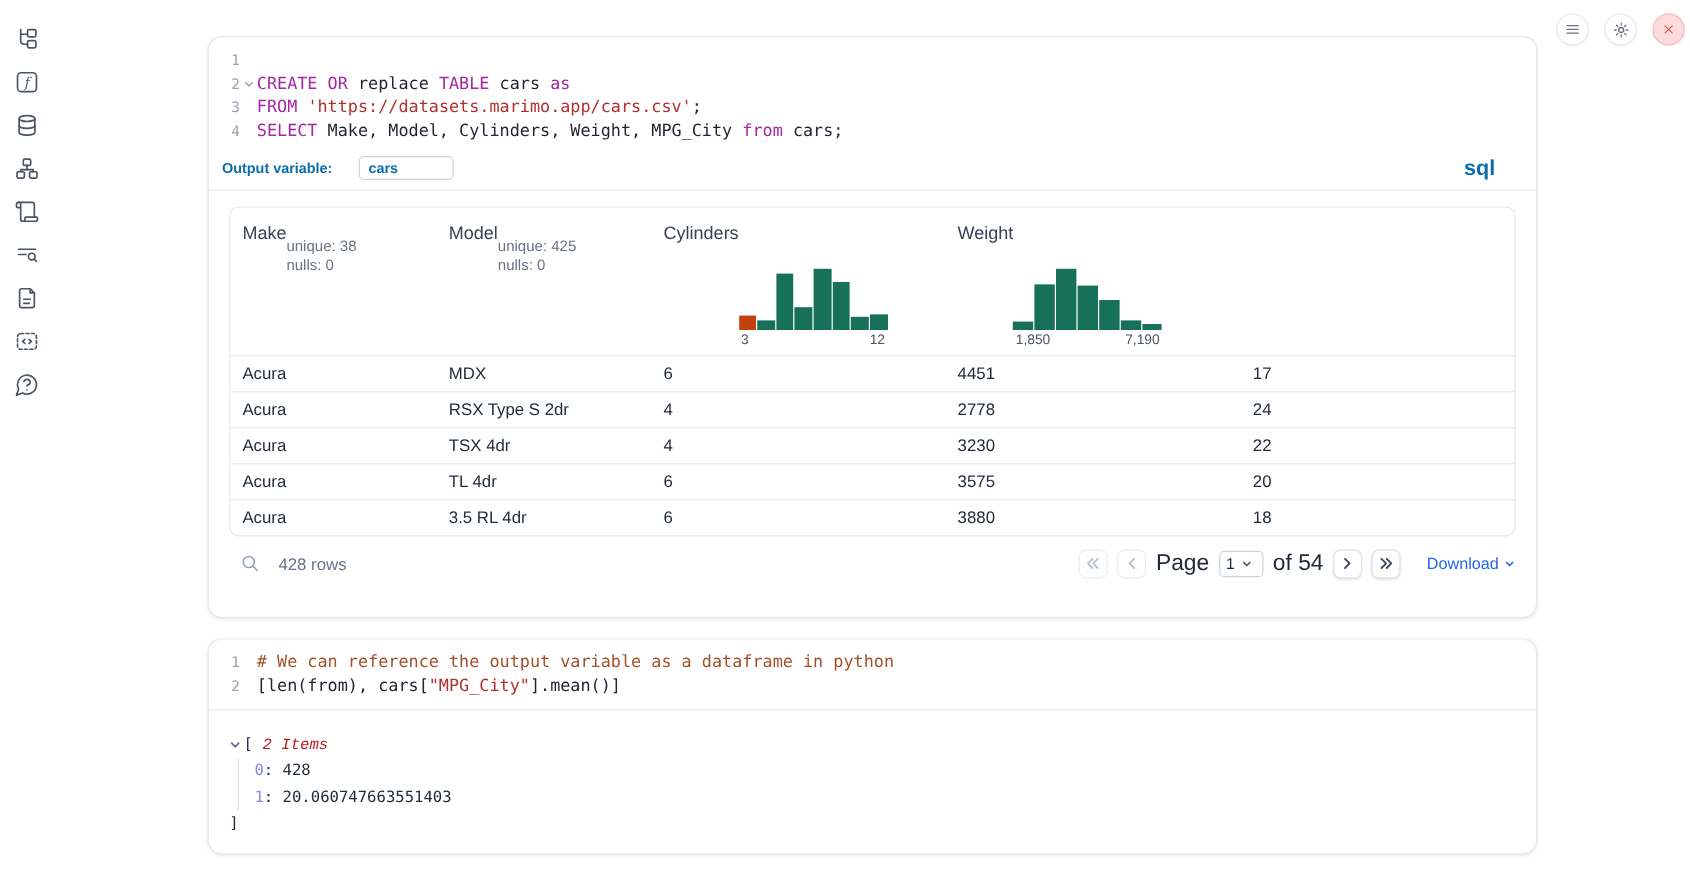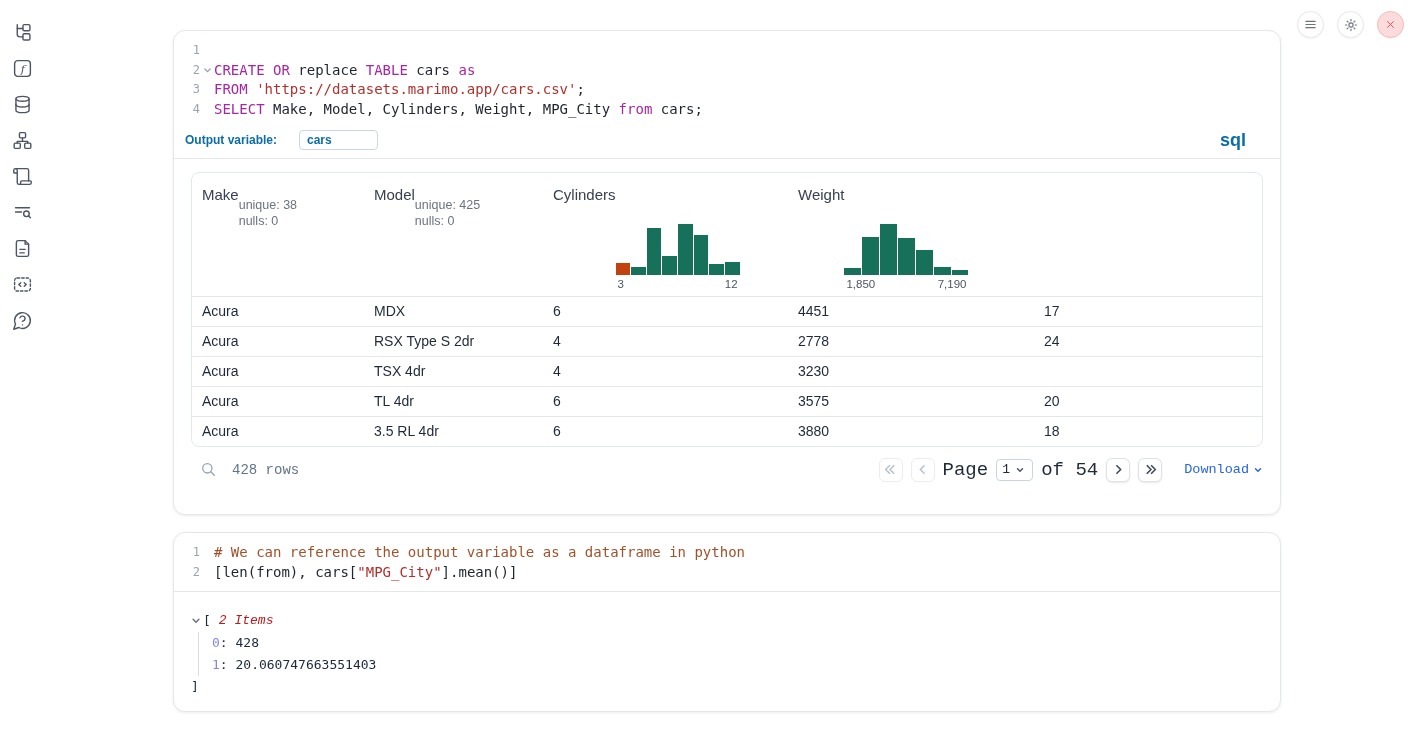--- a/index.html
+++ b/index.html
@@ -63,21 +63,21 @@
   .hist { margin-top:auto; width:124px; }
   .hist-bars { height:53px; display:flex; align-items:flex-end; gap:1px; }
   .hist-bar { flex:1; background:var(--hist-green); }
   .hist-bar.orange { background:var(--hist-orange); }
   .hist-labels { display:flex; justify-content:space-between; padding:0 2px; margin-top:3px;
     font-size:11.5px; color:#4b5563; }
   .t-row { border-top:1px solid #e5e7eb; }
   .td { padding:6.5px 10px; font-size:14px; color:#1f2937; }
 
   
-  .t-footer { display:flex; align-items:center; padding:11px 17px 0 26px;font-family:Liberation Mono, monospace; }
+  .t-footer { display:flex; align-items:center; padding:11px 17px 0 26px; }
   .icon-btn { border:none; background:none; padding:0; cursor:pointer; display:flex; }
   .icon-btn svg { width:17px; height:17px; stroke:#94a3b8; fill:none; stroke-width:1.7; stroke-linecap:round; }
   .rowcount { margin-left:15px; font-size:14px; color:#64748b; }
   .pager { margin-left:auto; display:flex; align-items:center; gap:8px; }
   .pg-btn { width:24px; height:24px; border:1px solid #dde3ea; border-radius:6px; background:#fff;
     display:flex; align-items:center; justify-content:center; cursor:pointer; padding:0;
     box-shadow:0 1px 2px rgba(16,24,40,.1); }
   .pg-btn svg { width:13px; height:13px; stroke:#3f4a5a; fill:none; stroke-width:1.5; stroke-linecap:round; stroke-linejoin:round; }
   .pg-btn.disabled { box-shadow:none; border-color:#e9edf2; cursor:default; }
   .pg-btn.disabled svg { stroke:#b9c2cf; }
@@ -290,20 +290,21 @@
             <div class="td">RSX Type S 2dr</div>
             <div class="td">4</div>
             <div class="td">2778</div>
             <div class="td">24</div>
           </div>
           <div class="t-row">
             <div class="td">Acura</div>
             <div class="td">TSX 4dr</div>
             <div class="td">4</div>
             <div class="td">3230</div>
+            <div class="td">22</div>
           </div>
           <div class="t-row">
             <div class="td">Acura</div>
             <div class="td">TL 4dr</div>
             <div class="td">6</div>
             <div class="td">3575</div>
             <div class="td">20</div>
           </div>
           <div class="t-row">
             <div class="td">Acura</div>

